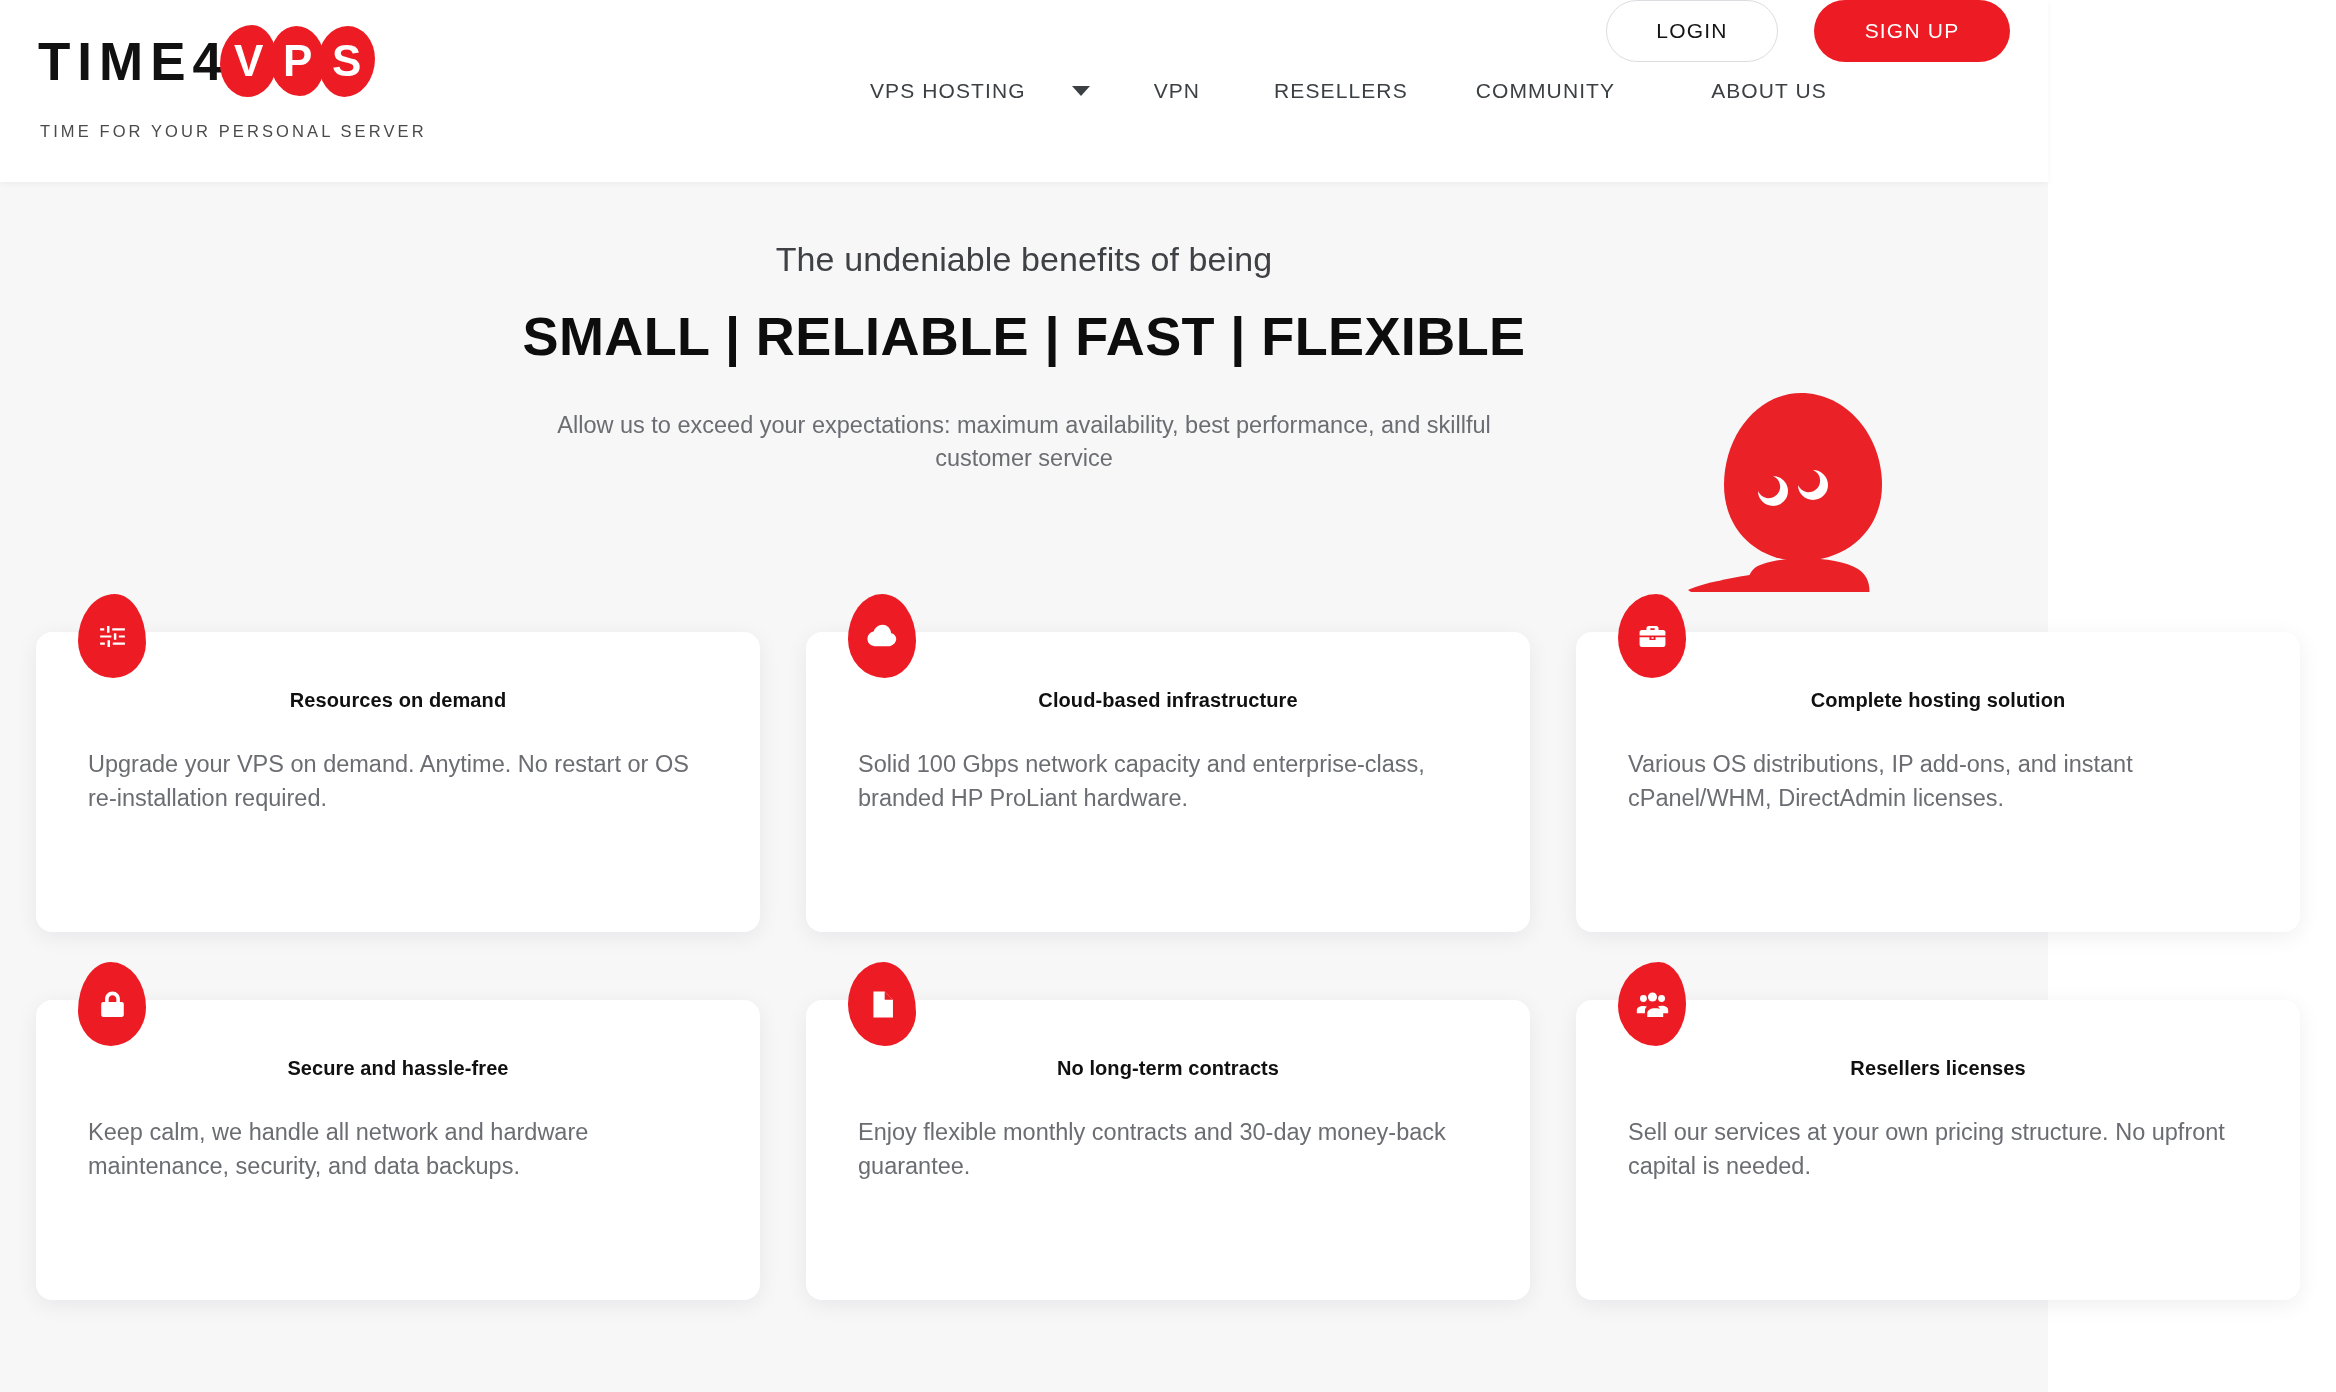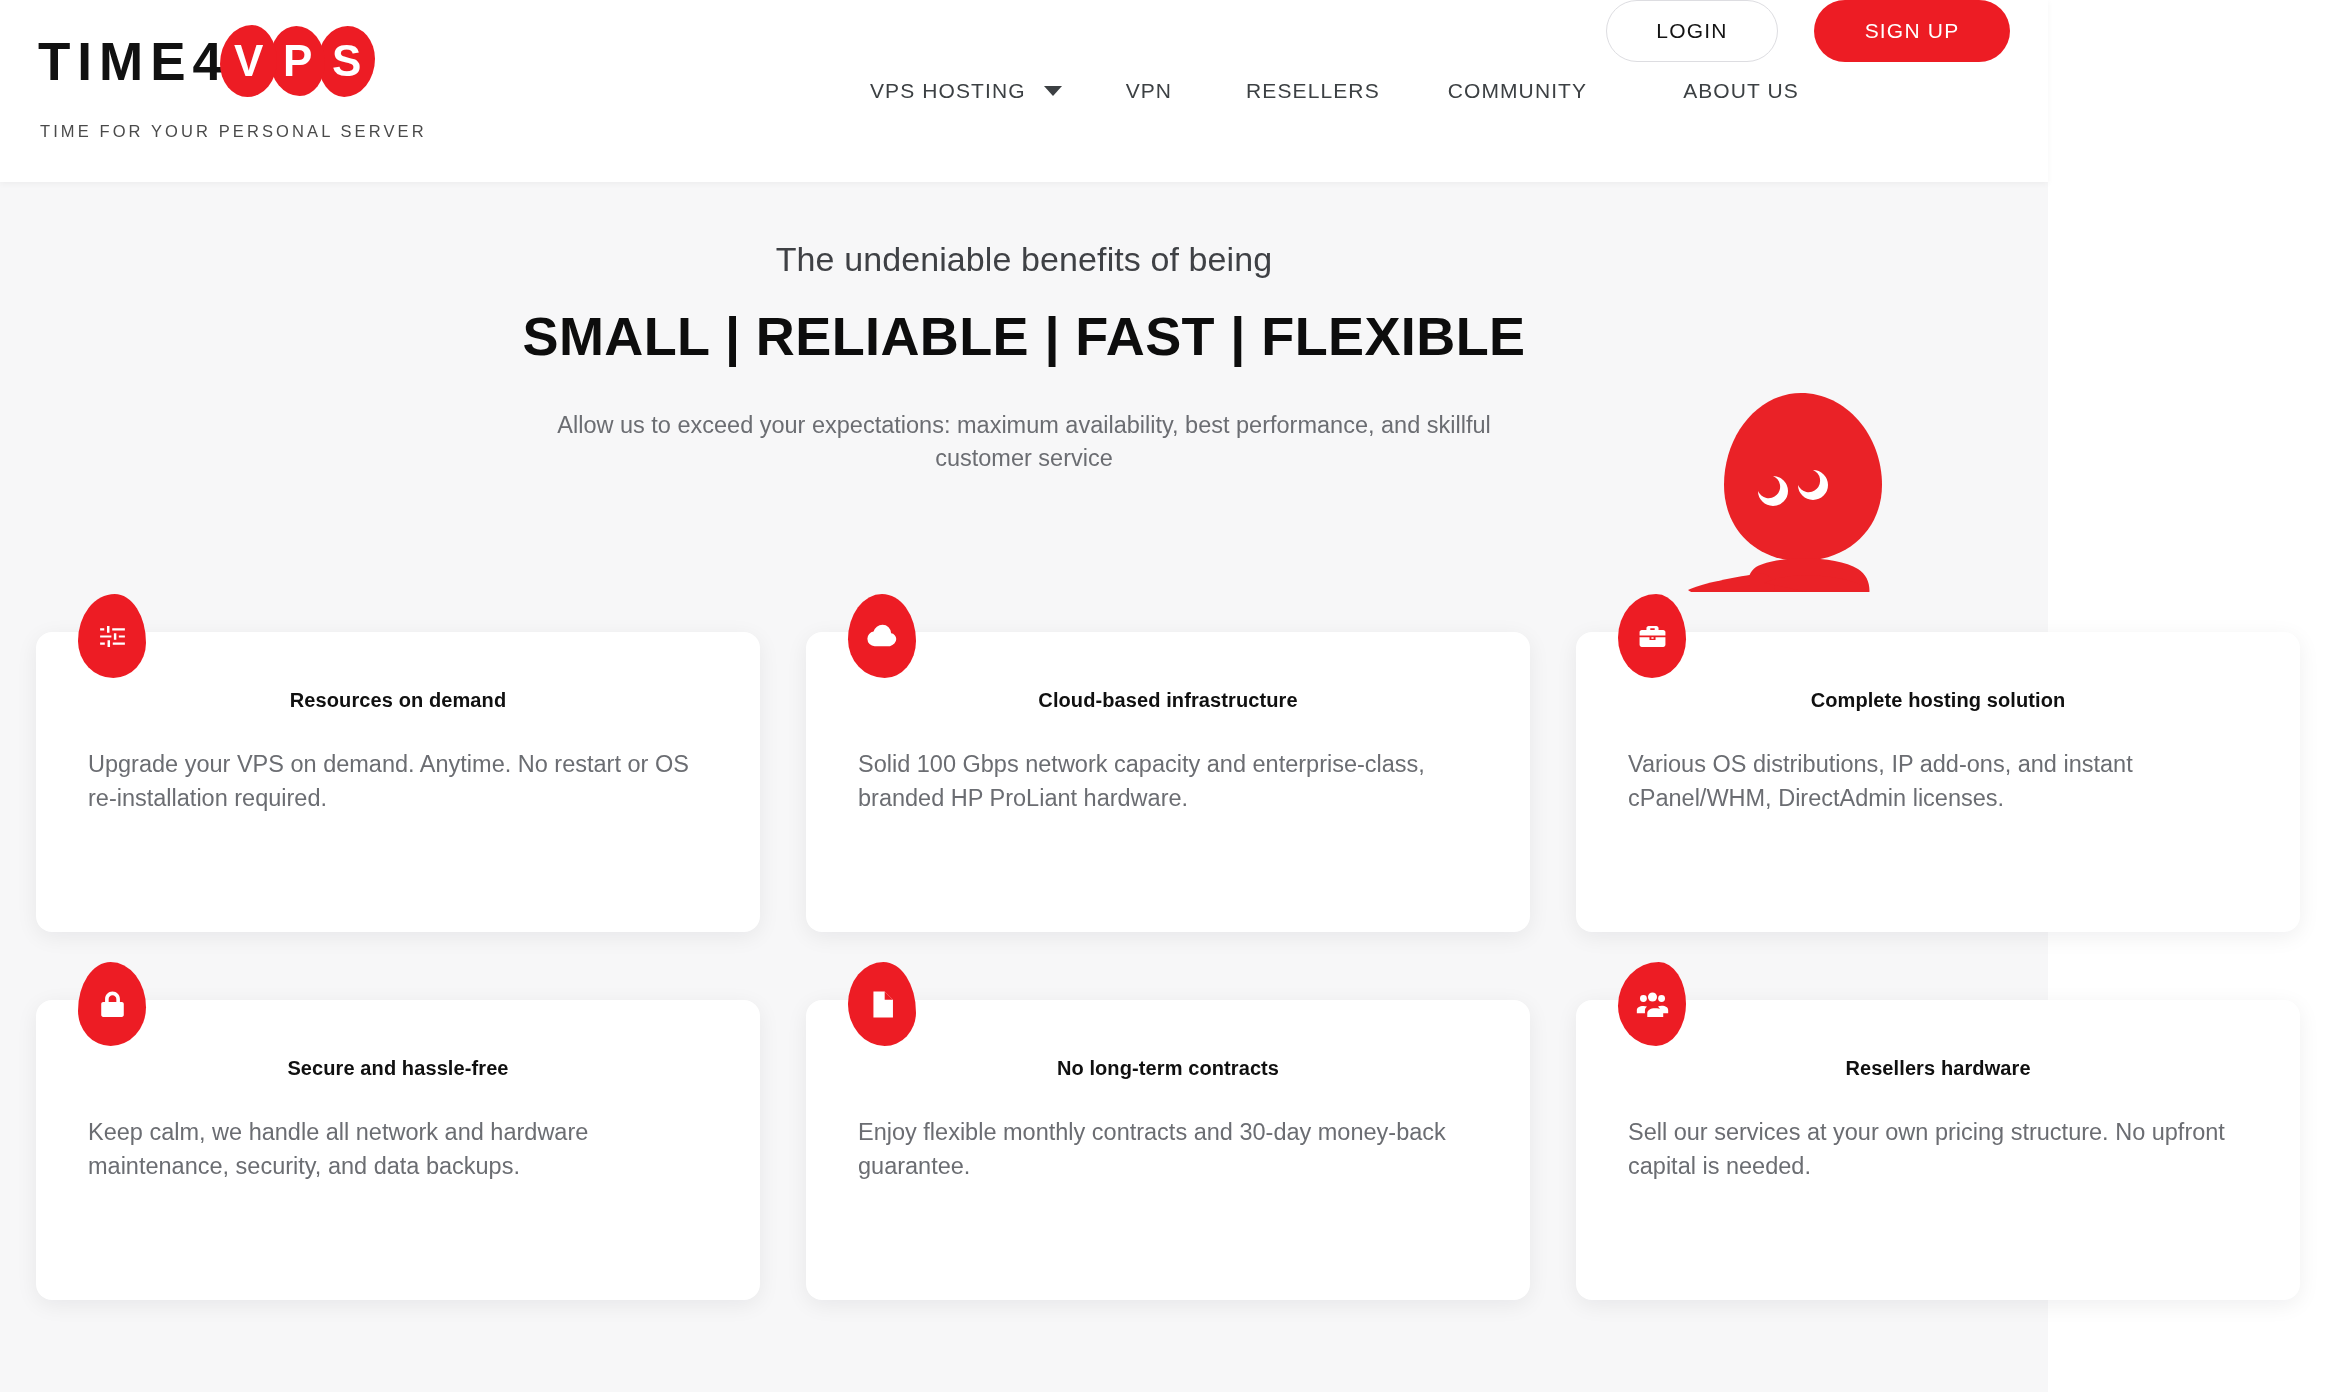--- a/index.html
+++ b/index.html
@@ -98,21 +98,21 @@
     display: flex;
     align-items: center;
     font-size: 21px;
     letter-spacing: 1.1px;
     color: #3c4043;
     font-weight: 400;
     cursor: pointer;
     white-space: nowrap;
     padding: 10px 0;
   }
-  .nav-item.i0 { margin-right: 64px; }
+  .nav-item.i0 { margin-right: 64px; gap: 28px; }
   .nav-item.i1 { margin-right: 74px; }
   .nav-item.i2 { margin-right: 68px; }
   .nav-item.i3 { margin-right: 96px; text-align: right; }
   .caret {
     margin-left: 18px;
     width: 0; height: 0;
     border-left: 9px solid transparent;
     border-right: 9px solid transparent;
     border-top: 10px solid #3c4043;
   }
@@ -394,20 +394,20 @@
 
       <div class="card">
         <div class="card-icon shape-f">
           <svg viewBox="0 0 24 24">
               <circle cx="5.4" cy="7.6" r="2.5"></circle>
               <circle cx="18.6" cy="7.6" r="2.5"></circle>
               <circle cx="12" cy="6.6" r="3.3"></circle>
               <path d="M.6 18.4v-2.2c0-1.9 1.8-3.2 4.8-3.2 1 0 1.9.15 2.6.42-1 .8-1.5 1.8-1.5 2.9v2.1Zm22.8 0h-5.9v-2.1c0-1.1-.5-2.1-1.5-2.9.7-.27 1.6-.42 2.6-.42 3 0 4.8 1.3 4.8 3.2Zm-15.2 2.6v-2.5c0-2.3 2.1-3.8 5.8-3.8s5.8 1.5 5.8 3.8V21Z"></path>
             </svg>
         </div>
-        <h3 class="card-title">Resellers hardware</h3>
+        <h3 class="card-title">Resellers licenses</h3>
         <p class="card-text">Sell our services at your own pricing structure. No upfront capital is needed.</p>
       </div>
 
     </div>
   </div>
 
 </div>
 
 </body></html>

